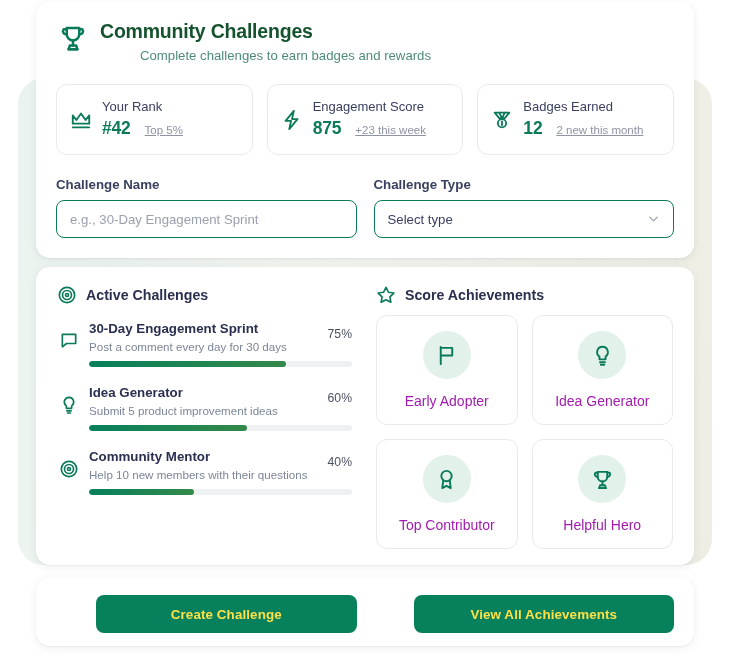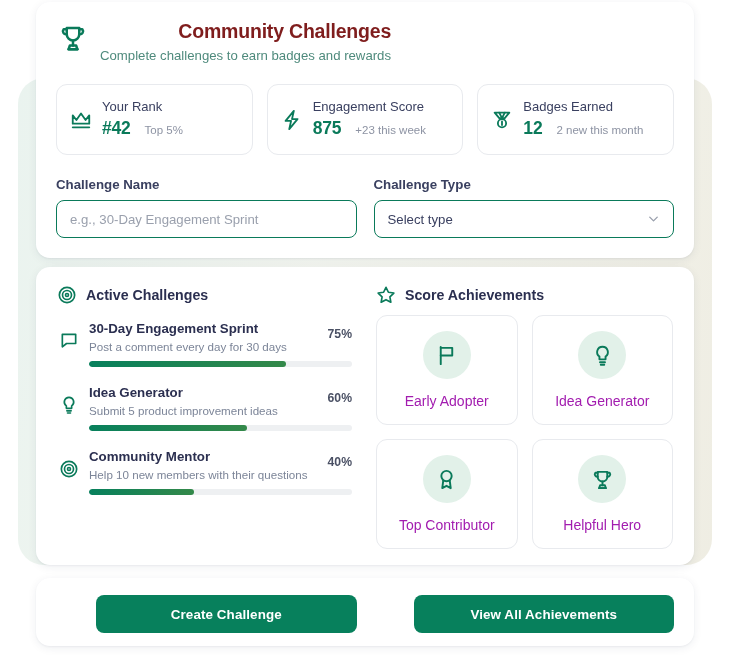--- a/index.html
+++ b/index.html
@@ -49,30 +49,30 @@
     left: 22px;
     top: 18px;
     display: flex;
     align-items: flex-start;
     gap: 12px;
   }
   .header-icon { width: 30px; height: 30px; margin-top: 3px; color: #0a7a5a; flex: 0 0 auto; }
   .header-title {
     font-size: 19.5px;
     font-weight: bold;
-    color: #7f1d1d;
+    color: #14532d;
     letter-spacing: -0.2px;
     line-height: 1.2;
-    text-align: right;
   }
   .header-sub {
     font-size: 13.2px;
     color: #4e8a7c;
     margin-top: 5px;
     line-height: 1.2;
+    margin-left: 40px;
   }
 
   
   .stats-row {
     position: absolute;
     left: 20px;
     top: 82px;
     width: 618px;
     display: flex;
     gap: 14px;
@@ -86,21 +86,21 @@
     display: flex;
     align-items: center;
     gap: 10px;
     padding: 0 13px;
   }
   .stat-icon { width: 22px; height: 22px; color: #0a7a5a; flex: 0 0 auto; }
   .stat-body { display: flex; flex-direction: column; gap: 3px; min-width: 0; justify-content: space-between; }
   .stat-label { font-size: 13px; color: #3a4060; line-height: 1.15; white-space: nowrap; }
   .stat-valrow { display: flex; align-items: baseline; gap: 14px; white-space: nowrap; }
   .stat-value { font-size: 17.5px; font-weight: bold; color: #0a7a5a; letter-spacing: -0.2px; }
-  .stat-note  { font-size: 11.5px; color: #8d93a3; }
+  .stat-note  { font-size: 11.5px; color: #8d93a3; text-decoration: underline; }
 
   
   .fields {
     position: absolute;
     left: 20px;
     top: 175px;
     width: 618px;
     display: flex;
     gap: 17px;
   }
@@ -167,21 +167,21 @@
   .ch-icon {
     position: absolute;
     left: 2px;
     top: 16px;
     width: 20px; height: 20px;
     color: #0a7a5a;
   }
   .ch-toprow { display: flex; align-items: flex-start; justify-content: space-between; gap: 8px; }
   .ch-name { font-size: 13.3px; font-weight: bold; color: #2b2f50; line-height: 1.25; }
   .ch-desc { font-size: 11.6px; color: #7c8598; margin-top: 2px; line-height: 1.25; }
-  .ch-pct  { font-size: 12.2px; font-weight: bold; color: #4a5064; flex: 0 0 auto; padding-top: 6px; }
+  .ch-pct  { font-size: 12.2px; font-weight: normal; color: #4a5064; flex: 0 0 auto; padding-top: 6px; }
   .ch-track {
     margin-top: 7px;
     height: 6px;
     width: 100%;
     border-radius: 4px;
     background: #eef0f2;
     overflow: hidden;
   }
   .ch-fill {
     height: 100%;
@@ -231,21 +231,21 @@
     width: 618px;
     display: flex;
     gap: 17px;
   }
   .btn {
     flex: 1 1 0;
     height: 38px;
     border: none;
     border-radius: 8px;
     background: #07805c;
-    color: #ffffff;
+    color: #fde047;
     font-family: "Liberation Sans", sans-serif;
     font-size: 13.4px;
     font-weight: bold;
     cursor: pointer;
     letter-spacing: 0.1px;
     margin-left: 40px;
   }
 </style>
 </head>
 <body>

